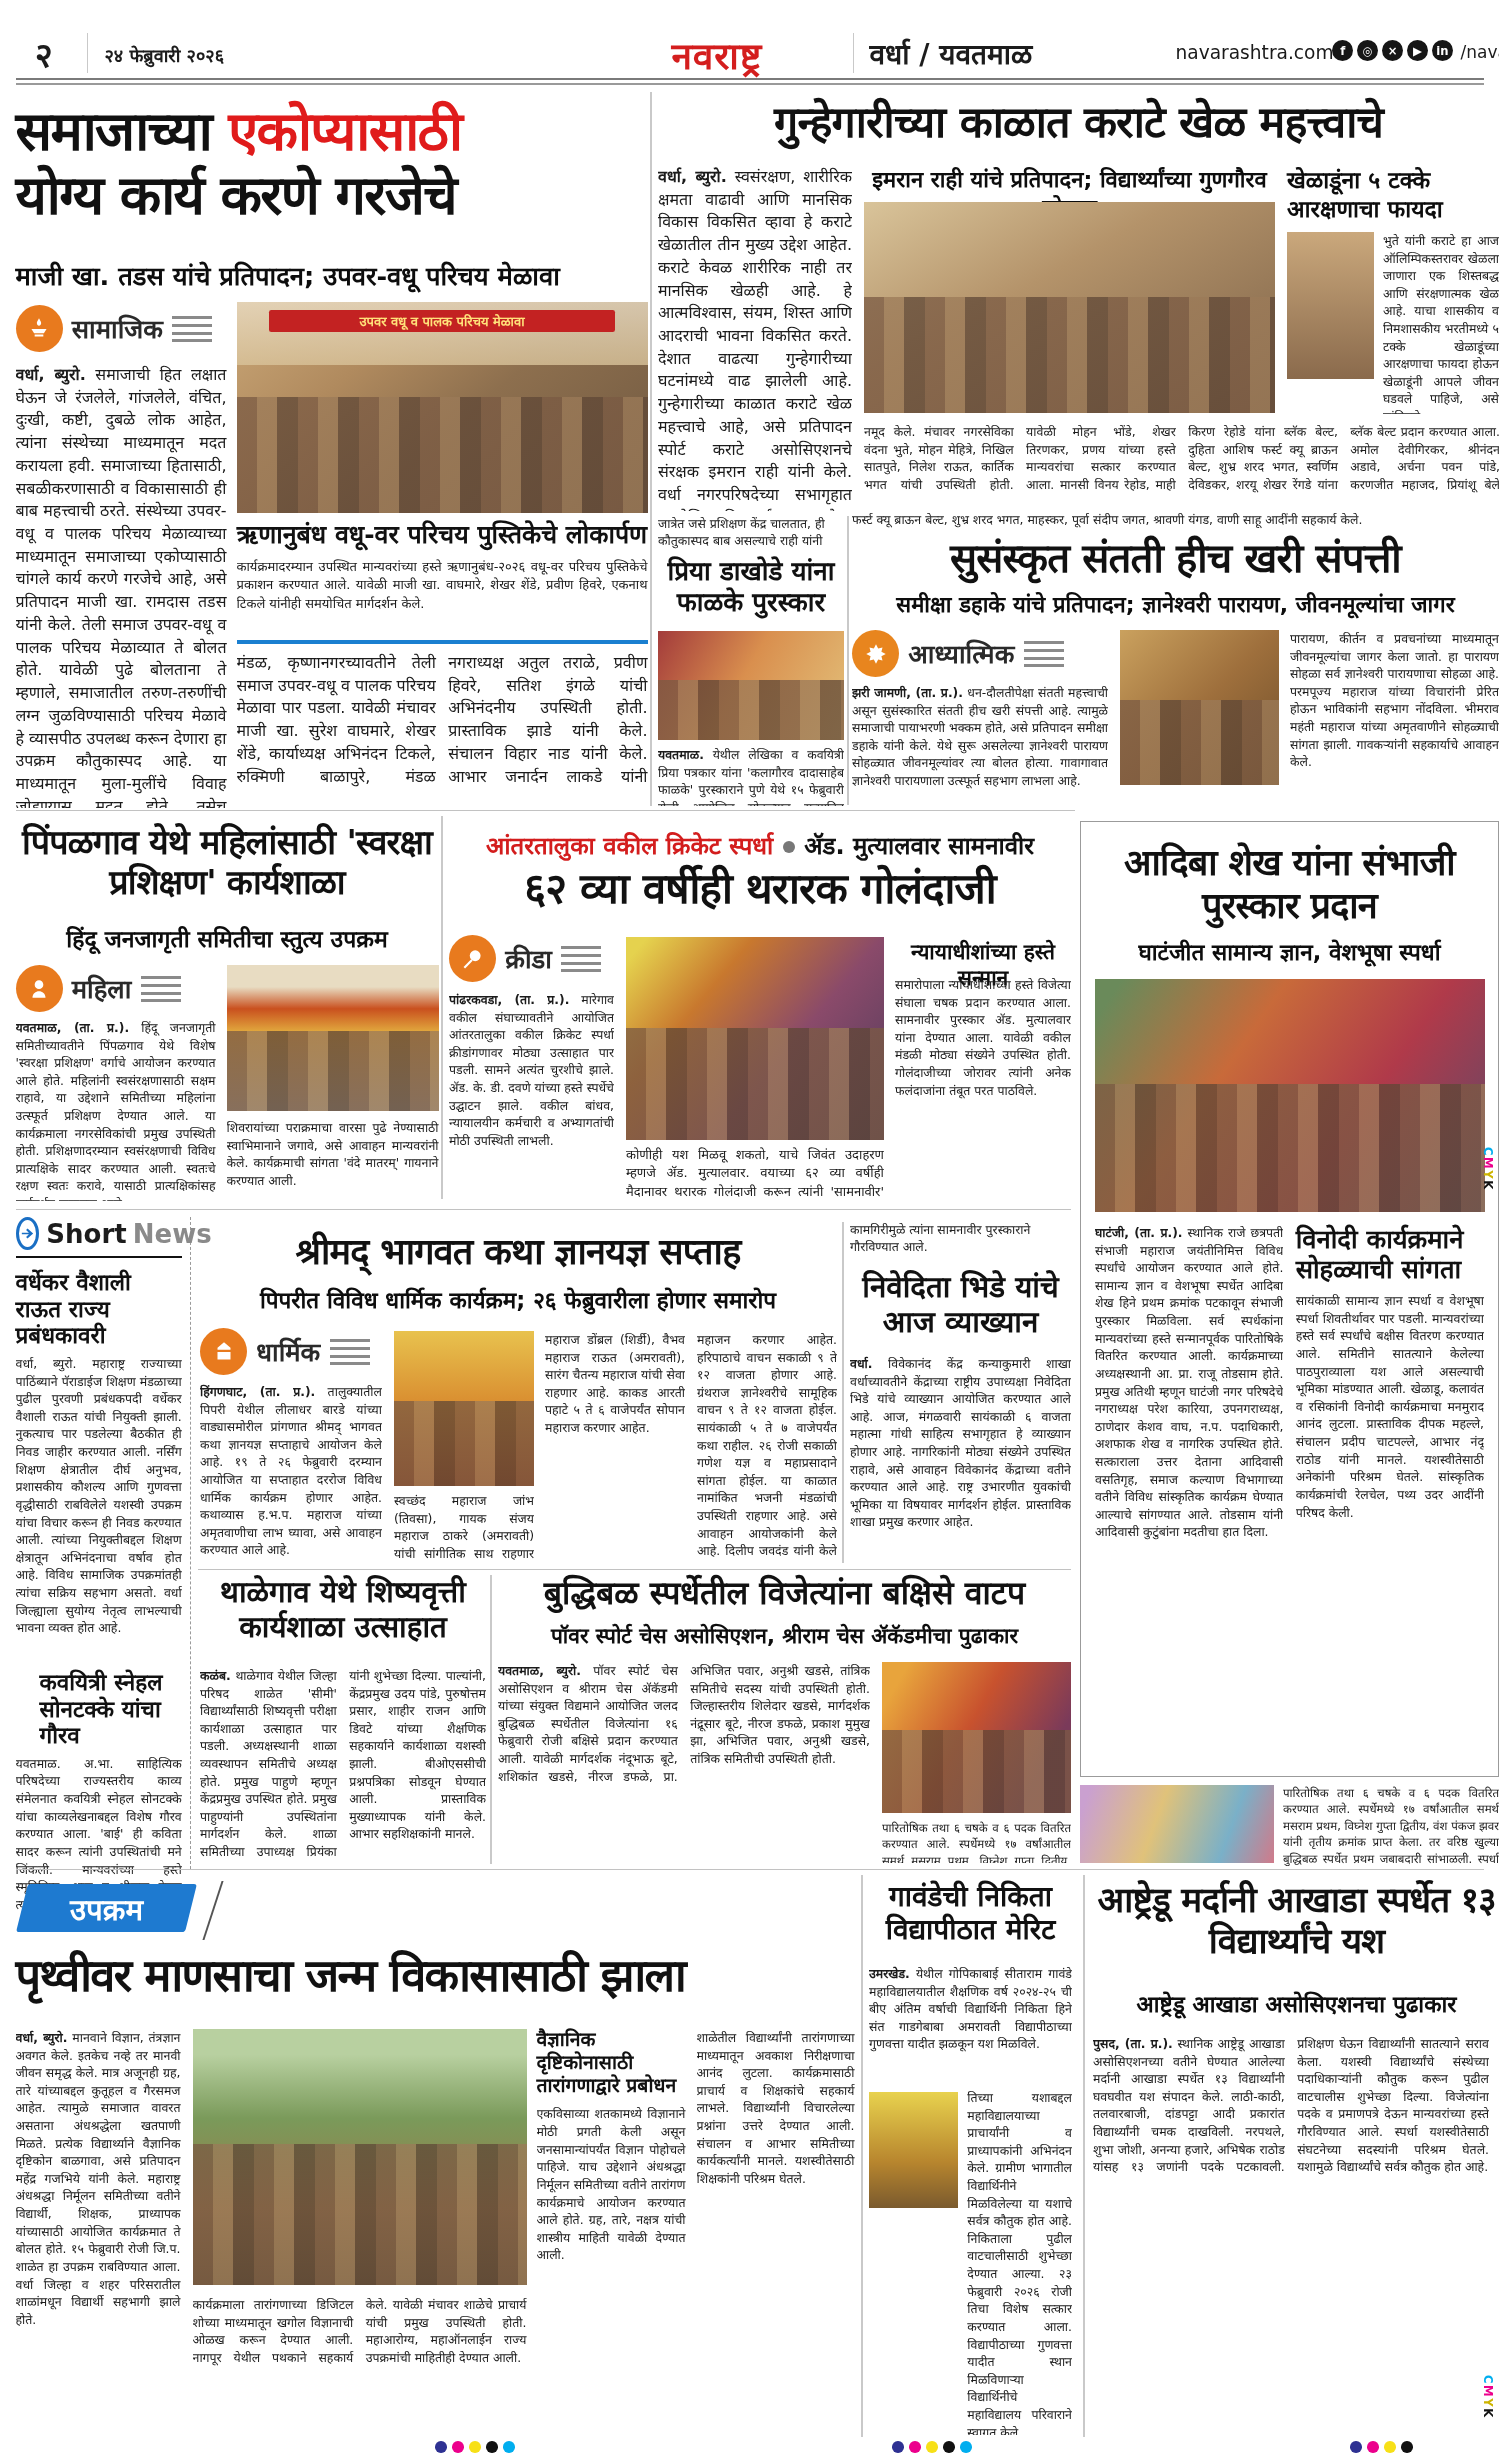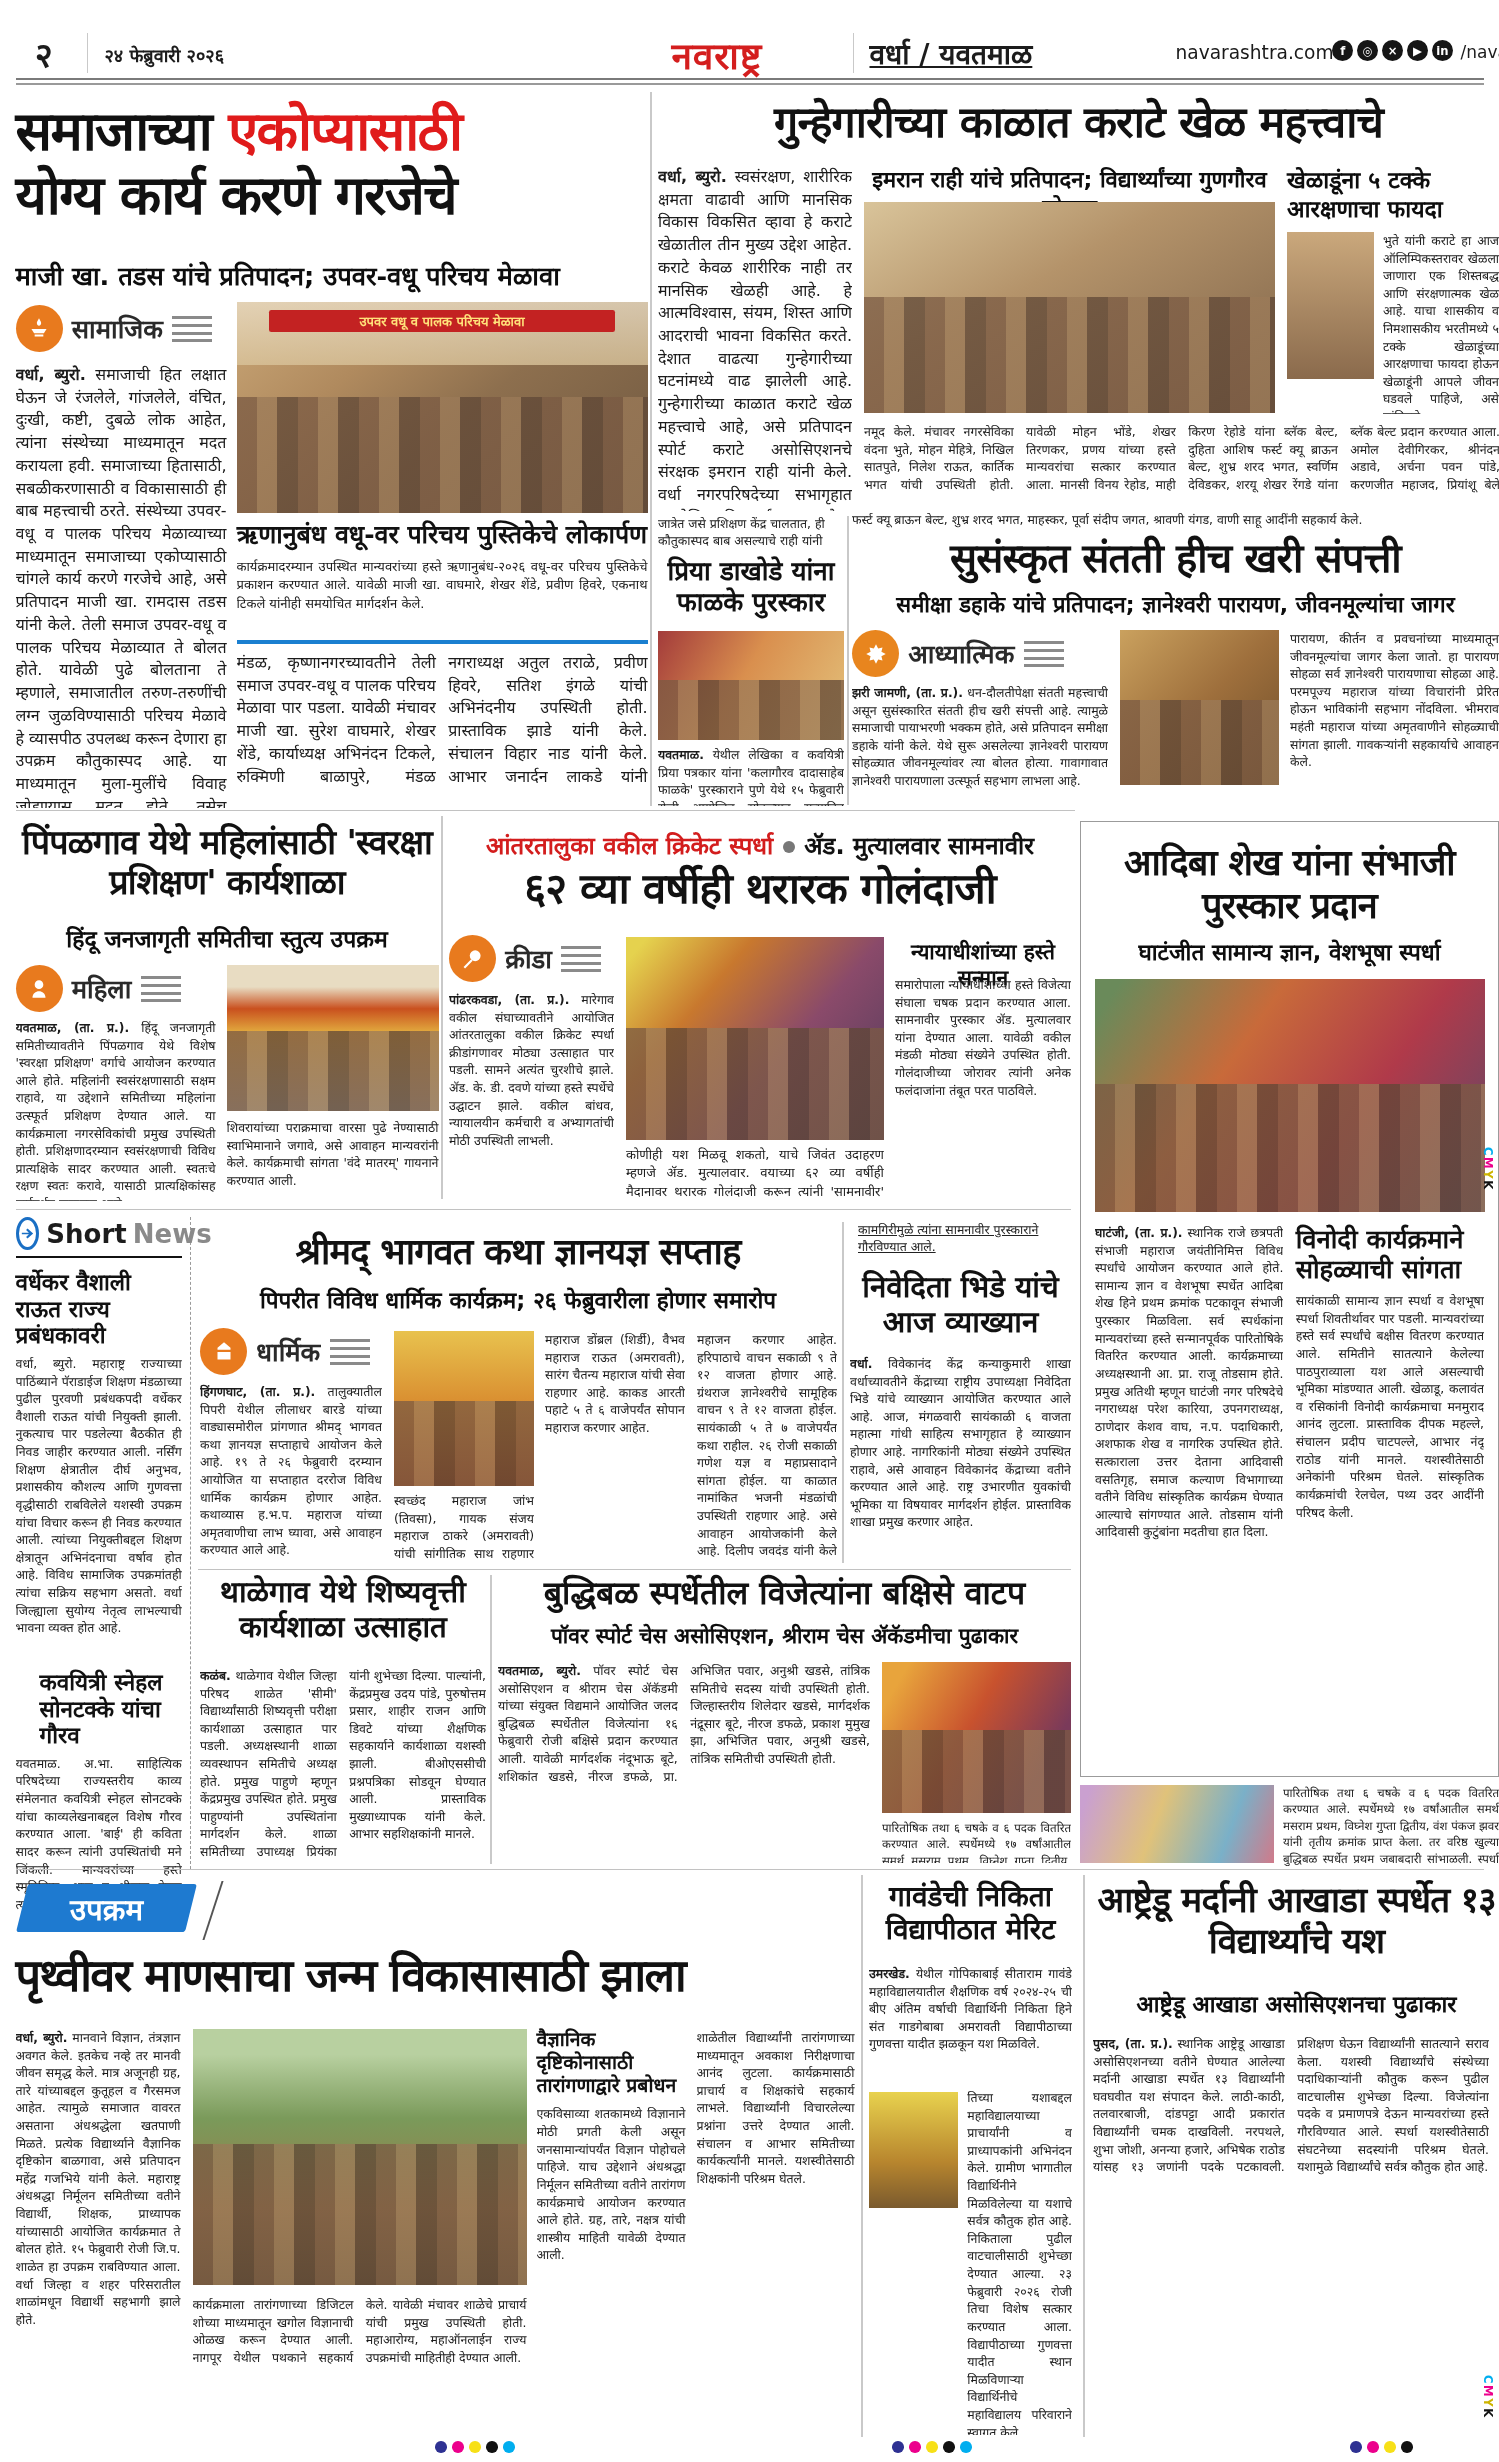--- a/index.html
+++ b/index.html
@@ -45,21 +45,21 @@
 <body>
 
 <div id="paper">
 
   <div class="abs" style="left:15.5px;top:31px;width:1468px;height:45px;">
     <span class="abs" style="left:19.4px;top:0;font-size:34px;font-weight:bold;">२</span>
     <span class="abs vrule" style="left:71px;top:1.6px;height:40px;"></span>
     <span class="abs" style="left:89px;top:12.4px;font-size:18px;font-weight:bold;">२४ फेब्रुवारी २०२६</span>
     <span class="abs" style="left:656px;top:-1.6px;font-size:37px;font-weight:bold;color:#d41e1e;letter-spacing:0.8px;">नवराष्ट्र</span>
     <span class="abs vrule" style="left:837px;top:1.6px;height:40px;"></span>
-    <span class="abs" style="left:854px;top:3.1px;font-size:28px;font-weight:bold;text-decoration:underline;">वर्धा / यवतमाळ</span>
+    <span class="abs" style="left:854px;top:3.1px;font-size:28px;font-weight:bold;">वर्धा / यवतमाळ</span>
     <span class="abs" style="left:1160px;top:11px;font-size:18.6px;color:#1a1a1a;">navarashtra.com</span>
     <span class="abs" style="left:1313px;top:9.3px;">
       <span class="social-ic">f</span><span class="social-ic">◎</span><span class="social-ic">×</span><span class="social-ic">▶</span><span class="social-ic">in</span>
     </span>
     <span class="abs" style="left:1445px;top:11px;font-size:17px;width:93px;transform:translateX(-100%) translateX(93px);">/navarashtra</span>
   </div>
   <div class="abs" style="left:15.5px;top:78px;width:1468px;height:2.3px;background:#7a7a7a;"></div>
   <div class="abs" style="left:15.5px;top:83px;width:1468px;height:1.6px;background:#9a9a9a;"></div>
 
   <div class="abs" style="left:15.5px;top:92px;width:632px;height:716px;">
@@ -259,21 +259,21 @@
     <div class="photo" style="left:194px;top:109px;width:140px;height:155px;background:linear-gradient(#e8c24e,#d88a2e 50%,#a84a1e);">
       <div class="crowd"></div>
     </div>
     <div class="abs body" style="left:194px;top:270px;width:140px;height:68px;font-size:12.4px;">स्वच्छंद महाराज जांभ (तिवसा), गायक संजय महाराज ठाकरे (अमरावती) यांची सांगीतिक साथ राहणार आहे.</div>
     <div class="abs body" style="left:345px;top:109px;width:140px;height:230px;font-size:12.4px;">महाराज डोंब्रल (शिर्डी), वैभव महाराज राऊत (अमरावती), सारंग चैतन्य महाराज यांची सेवा राहणार आहे. काकड आरती पहाटे ५ ते ६ वाजेपर्यंत सोपान महाराज करणार आहेत.</div>
     <div class="abs body" style="left:497px;top:109px;width:140px;height:230px;font-size:12.4px;">महाजन करणार आहेत. हरिपाठाचे वाचन सकाळी ९ ते १२ वाजता होणार आहे. ग्रंथराज ज्ञानेश्वरीचे सामूहिक वाचन ९ ते १२ वाजता होईल. सायंकाळी ५ ते ७ वाजेपर्यंत कथा राहील. २६ रोजी सकाळी गणेश यज्ञ व महाप्रसादाने सांगता होईल. या काळात नामांकित भजनी मंडळांची उपस्थिती राहणार आहे. असे आवाहन आयोजकांनी केले आहे. दिलीप जवदंड यांनी केले आहे.</div>
   </div>
   <div class="abs vrule" style="left:842px;top:1222px;height:341px;"></div>
 
   <div class="abs" style="left:850px;top:1222px;width:221px;height:341px;">
-    <div class="abs cont" style="left:8px;top:0;width:221px;height:39px;text-decoration:underline;">कामगिरीमुळे त्यांना सामनावीर पुरस्काराने गौरविण्यात आले.</div>
+    <div class="abs cont" style="left:0;top:0;width:221px;height:39px;">कामगिरीमुळे त्यांना सामनावीर पुरस्काराने गौरविण्यात आले.</div>
     <div class="abs hl center" style="left:0;top:48px;width:221px;font-size:29.5px;">निवेदिता भिडे यांचे आज व्याख्यान</div>
     <div class="abs body" style="left:0;top:133px;width:221px;height:208px;font-size:12.4px;">
       <span class="byline">वर्धा.</span>
       <span>विवेकानंद केंद्र कन्याकुमारी शाखा वर्धाच्यावतीने केंद्राच्या राष्ट्रीय उपाध्यक्षा निवेदिता भिडे यांचे व्याख्यान आयोजित करण्यात आले आहे. आज, मंगळवारी सायंकाळी ६ वाजता महात्मा गांधी साहित्य सभागृहात हे व्याख्यान होणार आहे. नागरिकांनी मोठ्या संख्येने उपस्थित राहावे, असे आवाहन विवेकानंद केंद्राच्या वतीने करण्यात आले आहे. राष्ट्र उभारणीत युवकांची भूमिका या विषयावर मार्गदर्शन होईल. प्रास्ताविक शाखा प्रमुख करणार आहेत.</span>
     </div>
   </div>
 
   <div class="abs hrule" style="left:198px;top:1569px;width:873px;height:0.8px;"></div>
 
   <div class="abs" style="left:200px;top:1575px;width:286px;height:289px;">

